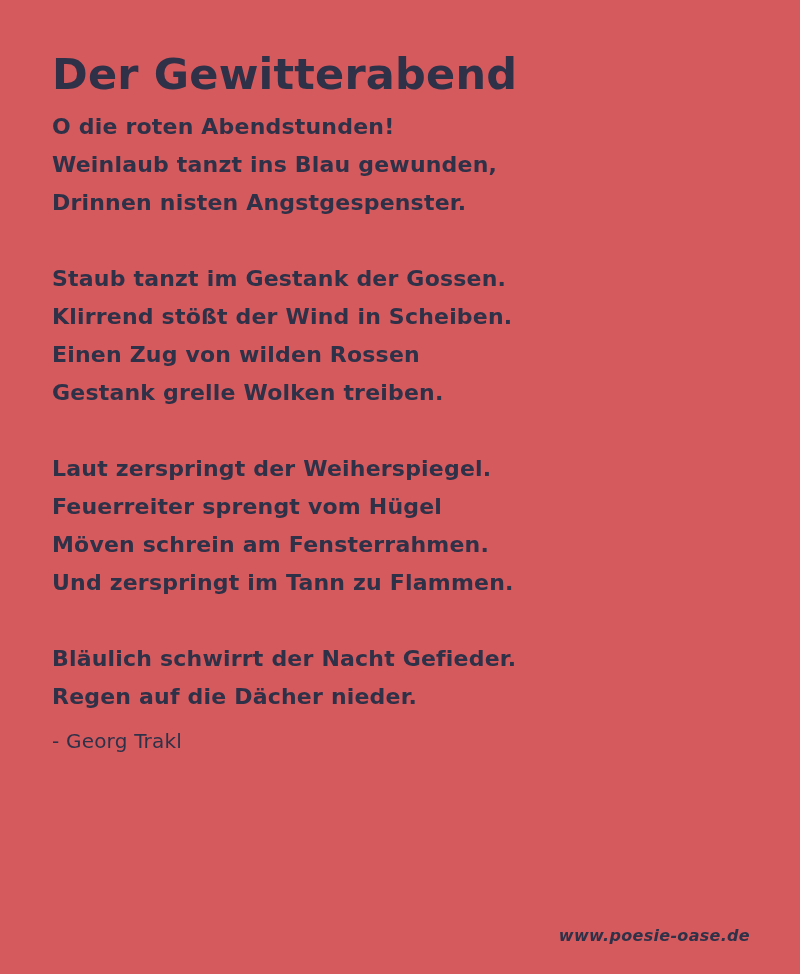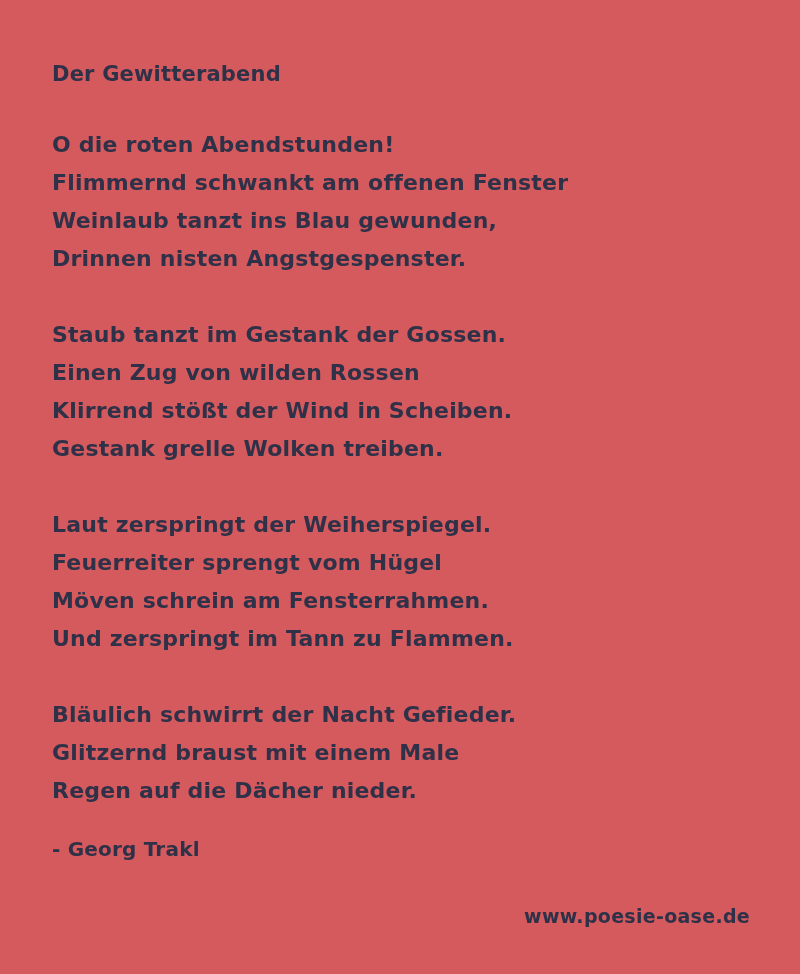--- a/index.html
+++ b/index.html
@@ -15,83 +15,82 @@
   body {
     background: var(--bg);
     color: var(--ink);
     font-family: "DejaVu Sans", "Liberation Sans", sans-serif;
     position: relative;
   }
   .content {
     padding: 54px 50px 0 52px;
   }
   .poem-title {
-    font-size: 21px;
+    font-size: 43px;
     font-weight: 700;
     line-height: 40px;
     letter-spacing: 0.2px;
-    margin-bottom: 32px;
+    margin-bottom: 14px;
   }
   .poem-body {
     display: flex;
     flex-direction: column;
     gap: 38px;
   }
   .stanza { }
   .poem-line {
     font-size: 22px;
     font-weight: 600;
     line-height: 38px;
     letter-spacing: 0.2px;
     white-space: nowrap;
   }
   .poem-author {
-    margin-top: 24px;
+    margin-top: 10px;
     font-size: 20px;
-    font-weight: 700;
+    font-weight: 400;
     line-height: 30px;
     letter-spacing: 0.2px;
   }
   .footer-url {
     position: absolute;
-    top: 905px;
+    top: 926px;
     right: 50px;
-    font-size: 19px;
+    font-size: 16px;
     font-weight: 700;
     letter-spacing: 0.3px;
+    font-style: italic;
   }
 </style>
 </head>
 <body>
 
 <div class="content">
   <h1 class="poem-title">Der Gewitterabend</h1>
 
   <div class="poem-body">
     <div class="stanza">
       <div class="poem-line">O die roten Abendstunden!</div>
-      <div class="poem-line">Flimmernd schwankt am offenen Fenster</div>
       <div class="poem-line">Weinlaub tanzt ins Blau gewunden,</div>
       <div class="poem-line">Drinnen nisten Angstgespenster.</div>
     </div>
     <div class="stanza">
       <div class="poem-line">Staub tanzt im Gestank der Gossen.</div>
+      <div class="poem-line">Klirrend stößt der Wind in Scheiben.</div>
       <div class="poem-line">Einen Zug von wilden Rossen</div>
-      <div class="poem-line">Klirrend stößt der Wind in Scheiben.</div>
       <div class="poem-line">Gestank grelle Wolken treiben.</div>
     </div>
     <div class="stanza">
       <div class="poem-line">Laut zerspringt der Weiherspiegel.</div>
       <div class="poem-line">Feuerreiter sprengt vom Hügel</div>
       <div class="poem-line">Möven schrein am Fensterrahmen.</div>
       <div class="poem-line">Und zerspringt im Tann zu Flammen.</div>
     </div>
     <div class="stanza">
       <div class="poem-line">Bläulich schwirrt der Nacht Gefieder.</div>
-      <div class="poem-line">Glitzernd braust mit einem Male</div>
       <div class="poem-line">Regen auf die Dächer nieder.</div>
     </div>
   </div>
 
   <div class="poem-author">- Georg Trakl</div>
 </div>
 
 <div class="footer-url">www.poesie-oase.de</div>
 
 </body></html>

